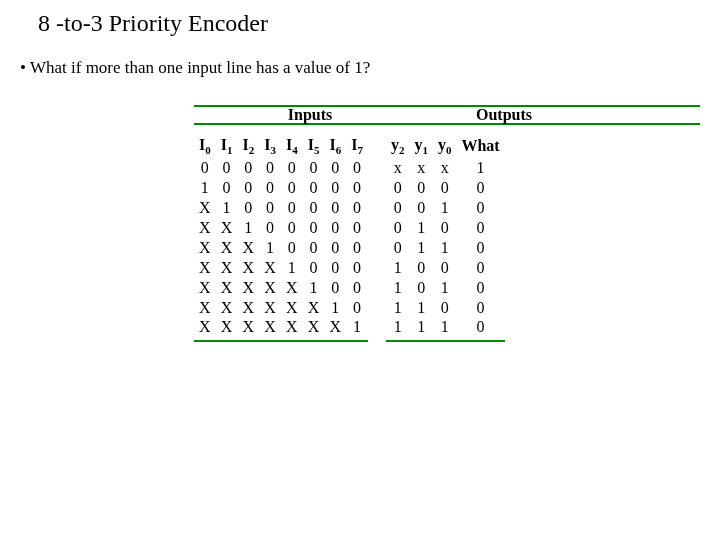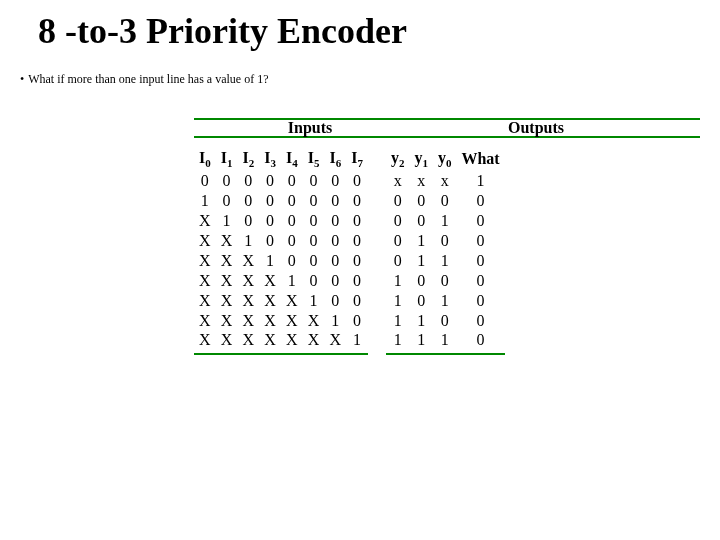--- a/index.html
+++ b/index.html
@@ -6,29 +6,29 @@
   body {
     width: 720px;
     height: 540px;
     background: #fff;
     font-family: "Times New Roman", Times, serif;
     color: #000;
     padding: 10px 20px;
     position: relative;
   }
   .title {
-    font-size: 36px;
-    font-weight: bold;
+    font-size: 24px;
+    font-weight: normal;
     margin-left: 18px;
     margin-bottom: 18px;
   }
   .bullets {
-    font-size: 12px;
+    font-size: 17px;
     line-height: 1.5;
-    margin-bottom: 30px;
+    margin-bottom: 24px;
   }
   .bullets .line { display: block; }
   .bullets .bull { margin-right: 4px; }
   .table-wrap {
     margin-left: 174px;
     font-size: 16px;
   }
   .section-headers {
     display: flex;
     border-top: 2px solid #080;
@@ -37,21 +37,21 @@
     align-items: center;
   }
   .sh-inputs {
     width: 232px;
     text-align: center;
     font-weight: bold;
   }
   .sh-gap { width: 18px; }
   .sh-outputs {
     width: 120px;
-    text-align: right;
+    text-align: center;
     font-weight: bold;
   }
   table {
     border-collapse: collapse;
   }
   td, th {
     text-align: center;
     padding: 0 5px;
     font-weight: normal;
     height: 20px;

